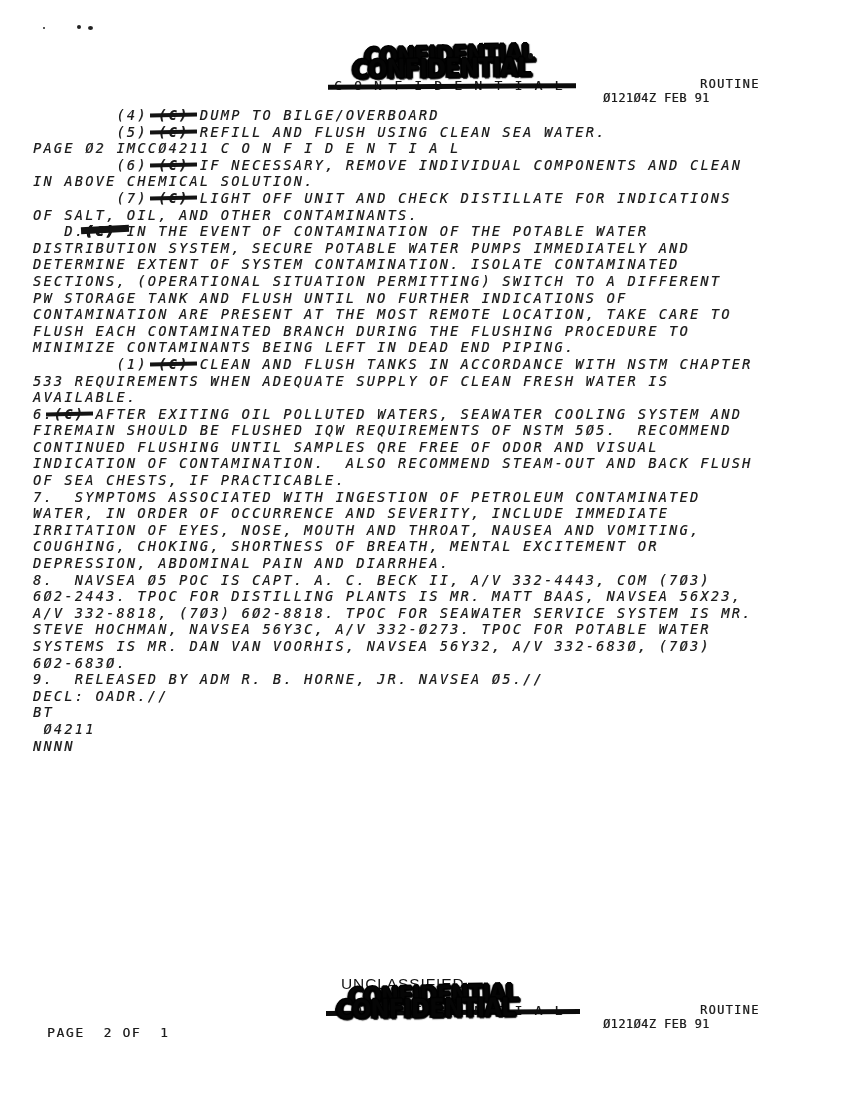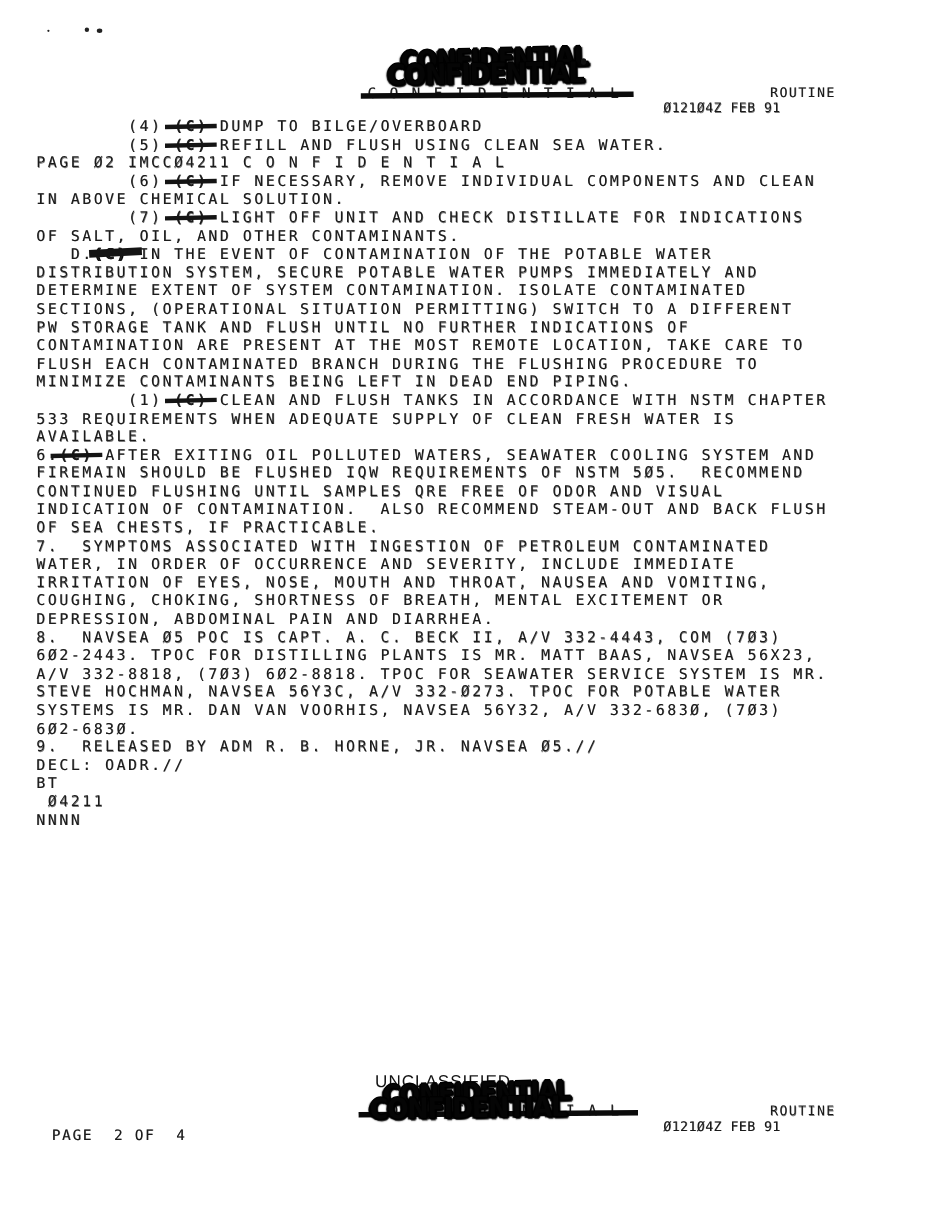--- a/index.html
+++ b/index.html
@@ -12,20 +12,21 @@
   .speck{position:absolute;background:#222;border-radius:50%;}
   .speck.s1{left:43px;top:27px;width:2px;height:2px;}
   .speck.s2{left:77px;top:25px;width:4px;height:4px;}
   .speck.s3{left:88px;top:26px;width:5px;height:4px;}
   
   .body-text{
     position:absolute;left:33px;top:107px;
     font-size:13.5px;line-height:16.6px;letter-spacing:2.3px;
     color:#1b1b1b;white-space:pre;
     text-shadow:0.4px 0.4px 0 rgba(15,15,15,.55);
+    font-style:italic;
   }
   .ln{height:16.6px;}
   .struck{position:relative;font-weight:bold;}
   .struck::after{
     content:"";position:absolute;left:-8px;right:-8px;top:6px;height:3.5px;
     background:#141414;transform:rotate(-1.2deg);
   }
   .struck.heavy{text-shadow:0.8px 0 0 #000,-0.6px 0 0 #000;}
   .struck.heavy::after{top:3px;height:7px;left:-4px;right:-13px;transform:rotate(-3deg);}
   
@@ -107,15 +108,15 @@
     <div class="strike-line"></div>
     <div class="stamp-blob">
       <span class="stamp-row r1">CONFIDENTIAL</span>
       <span class="stamp-row r2">CONFIDENTIAL</span>
     </div>
   </div>
 
   <div class="hdr-text bot-routine">ROUTINE</div>
   <div class="hdr-text bot-dtg">Ø121Ø4Z FEB 91</div>
 
-  <div class="page-num">PAGE  2 OF  4</div>
+  <div class="page-num">PAGE  2 OF  1</div>
 
 </div>
 
 </body></html>

